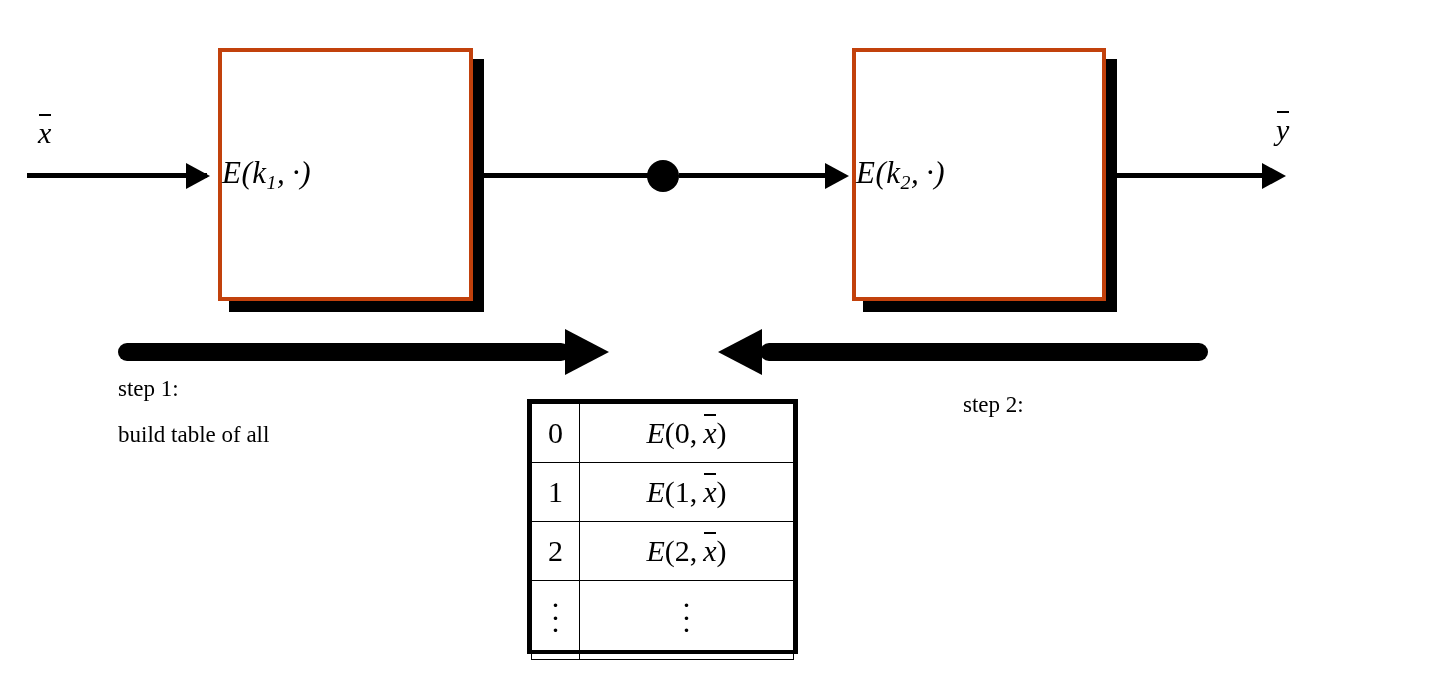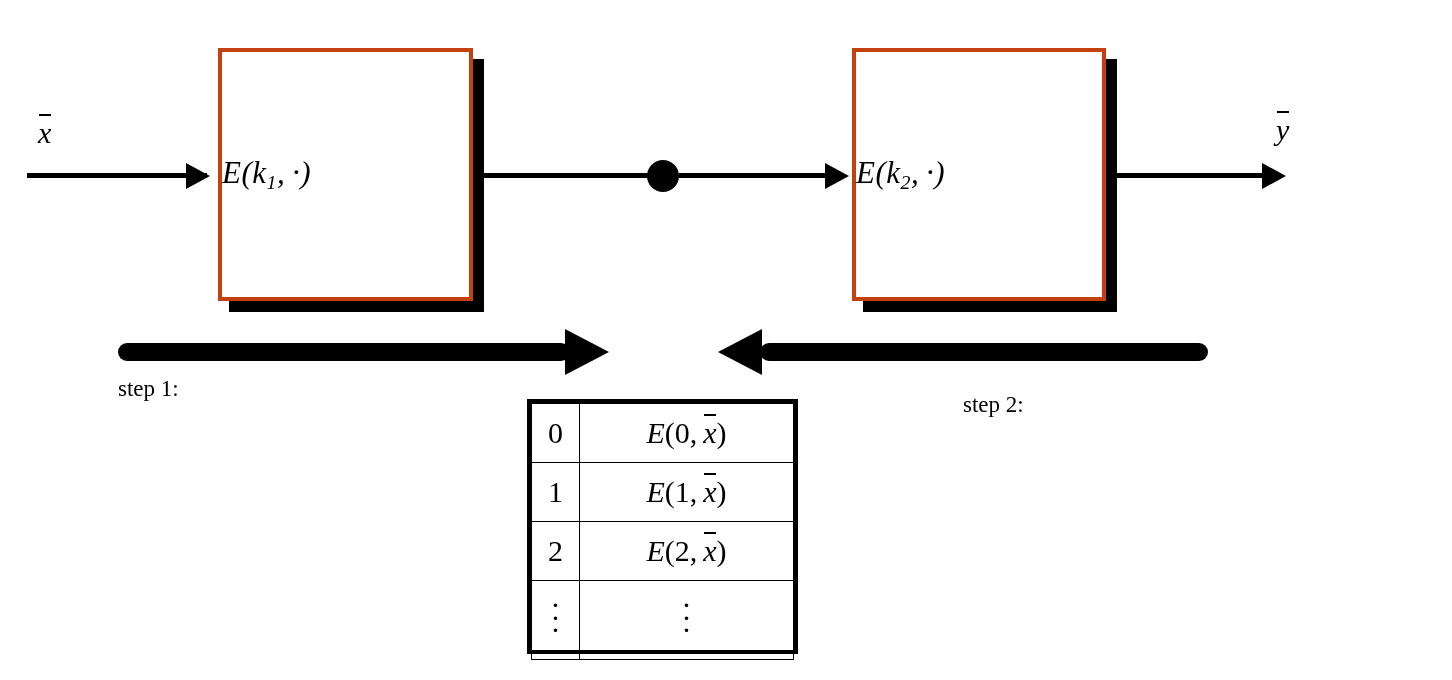--- a/index.html
+++ b/index.html
@@ -189,20 +189,21 @@
   </div>
 
   <div class="fat-arrow-shaft" style="left:118px; top:343px; width:452px;"></div>
   <div class="fat-arrow-head-right" style="left:565px; top:329px;"></div>
 
   <div class="fat-arrow-head-left" style="left:718px; top:329px;"></div>
   <div class="fat-arrow-shaft" style="left:760px; top:343px; width:448px;"></div>
 
   <div class="step-block" style="left:118px; top:366px;">
     <span class="ln">step 1:</span>
+    <span class="ln">build table of all</span>
   </div>
 
   <div class="step-block" style="left:963px; top:366px;margin-top:16px;">
     <span class="ln">step 2:</span>
   </div>
 
   <div class="lookup-table" style="left:527px; top:399px; width:271px; height:255px;">
     <table>
       <tbody>
         <tr>

